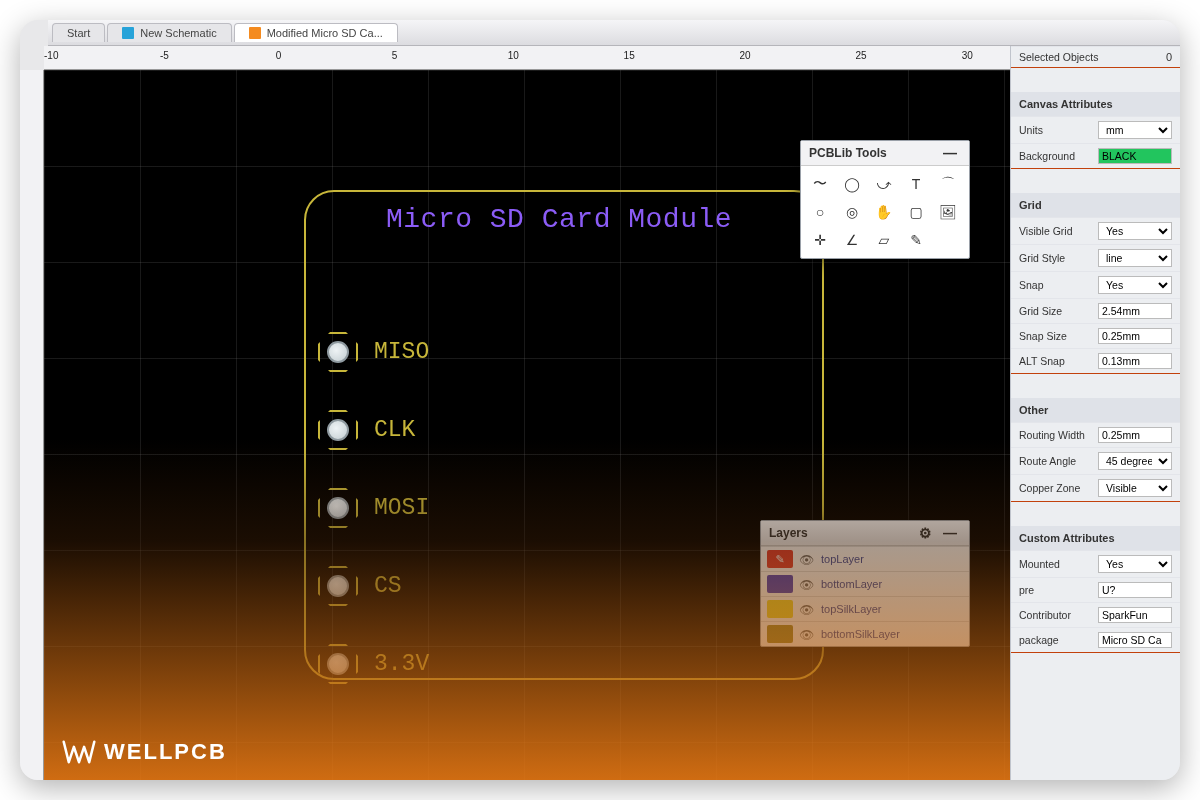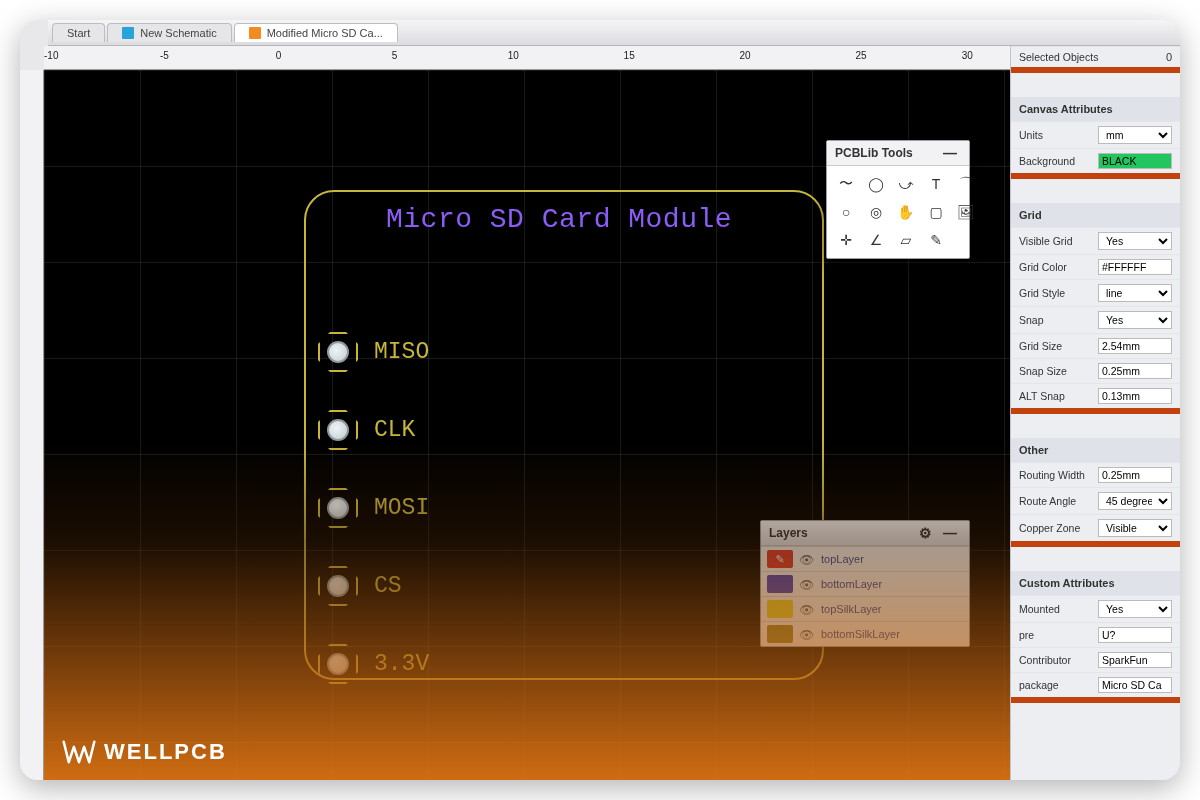--- a/index.html
+++ b/index.html
@@ -33,36 +33,36 @@
 .board { position: absolute; left: 260px; top: 120px; width: 520px; height: 490px; border: 2px solid #c7b63a; border-radius: 30px; }
 .board-title { position: absolute; left: 80px; top: 12px; color: #8b5cf6; font-size: 28px; letter-spacing: .5px; font-family: 'Courier New', monospace; }
 
 .pin { position: absolute; display: flex; align-items: center; gap: 16px; }
 .pad { width: 40px; height: 40px; position: relative; }
 .octagon { width: 40px; height: 40px; background: rgba(0,0,0,0); border: 2px solid #c7b63a; clip-path: polygon(30% 0, 70% 0, 100% 30%, 100% 70%, 70% 100%, 30% 100%, 0 70%, 0 30%); display: flex; align-items: center; justify-content: center; }
 .hole { width: 22px; height: 22px; background: radial-gradient(circle at 40% 40%, #eef3f5, #c3cdd1); border-radius: 50%; border: 2px solid #8f9aa0; }
 .pin-label { color: #c7b63a; font-size: 23px; font-family: 'Courier New', monospace; }
 
 
-.toolbox { position: absolute; right: 40px; top: 70px; width: 144px; background: #fff; border: 1px solid #9aa0a8; border-radius: 2px; box-shadow: 0 4px 16px rgba(0,0,0,0.5); }
+.toolbox { position: absolute; right: 40px; top: 70px; width: 170px; background: #fff; border: 1px solid #9aa0a8; border-radius: 2px; box-shadow: 0 4px 16px rgba(0,0,0,0.5); }
 .layers { position: absolute; right: 40px; top: 450px; width: 210px; background: #fff; border: 1px solid #9aa0a8; border-radius: 2px; box-shadow: 0 4px 16px rgba(0,0,0,0.5); }
 .panel-header { display: flex; align-items: center; justify-content: space-between; padding: 4px 8px; font-size: 12px; font-weight: bold; color: #333; background: #f2f2f4; border-bottom: 1px solid #ccc; }
 .panel-header .ctrl { font-size: 14px; cursor: pointer; padding: 0 4px; color: #333; }
 .tool-grid { display: grid; grid-template-columns: repeat(5, 1fr); gap: 4px; padding: 6px; }
 .tool-btn { width: 26px; height: 24px; display: flex; align-items: center; justify-content: center; border: none; background: transparent; cursor: pointer; color: #333; font-size: 14px; }
 
 .layer-list { padding: 0; }
 .layer-row { display: flex; align-items: center; gap: 6px; padding: 3px 6px; border-top: 1px solid #e0e0e0; font-size: 11px; color: #3a4a9e; }
 .layer-color { width: 26px; height: 18px; border-radius: 2px; display:flex; align-items:center; justify-content:center; }
 .layer-color.active::after { content:"✎"; color:#fff; font-size:11px; }
 .eye { width: 16px; height: 12px; cursor: pointer; color: #666; font-size: 12px; }
 
 
 .sidebar { position: absolute; top: 26px; right: 0; bottom: 0; width: 170px; background: #eceef1; border-left: 1px solid #c0c4cc; font-size: 11px; color: #333; overflow-y: auto; }
-.side-section { border-bottom: 6px solid #c2410c; }
+.side-section { border-bottom: 1px solid #c2410c; }
 .side-head { padding: 6px 8px; font-weight: bold; background: #dfe2e8; font-size: 11px; margin-top: 24px; }
 .side-row { display: flex; align-items: center; justify-content: space-between; padding: 4px 8px; border-top: 1px solid #e3e5ea; }
 .side-row label { font-size: 10.5px; color: #333; }
 .side-ctrl { width: 74px; font-size: 10.5px; padding: 1px 3px; border: 1px solid #bbb; background: #fff; }
 .side-ctrl[readonly] { background: #22c55e; margin-left: 12px; }
 
 
 .brand { position: absolute; left: 18px; bottom: 14px; display: flex; align-items: center; gap: 8px; color: #fff; font-weight: 700; letter-spacing: 2px; font-size: 22px; z-index: 50; }
 .brand .logo { width: 34px; height: 28px; }
 .brand .logo svg { width: 100%; height: 100%; }
@@ -238,24 +238,20 @@
         </div>
     </div>
 
     <div class="side-section">
       <div class="side-head">Grid</div>
       <div class="side-row">
           <label>Visible Grid</label>
         <select class="side-ctrl"><option>Yes</option></select>
         </div>
       <div class="side-row">
-          <label>Grid Color</label>
-        <input class="side-ctrl" value="#FFFFFF" style="">
-        </div>
-      <div class="side-row">
           <label>Grid Style</label>
         <select class="side-ctrl"><option>line</option></select>
         </div>
       <div class="side-row">
           <label>Snap</label>
         <select class="side-ctrl"><option>Yes</option></select>
         </div>
       <div class="side-row">
           <label>Grid Size</label>
         <input class="side-ctrl" value="2.54mm" style="">

